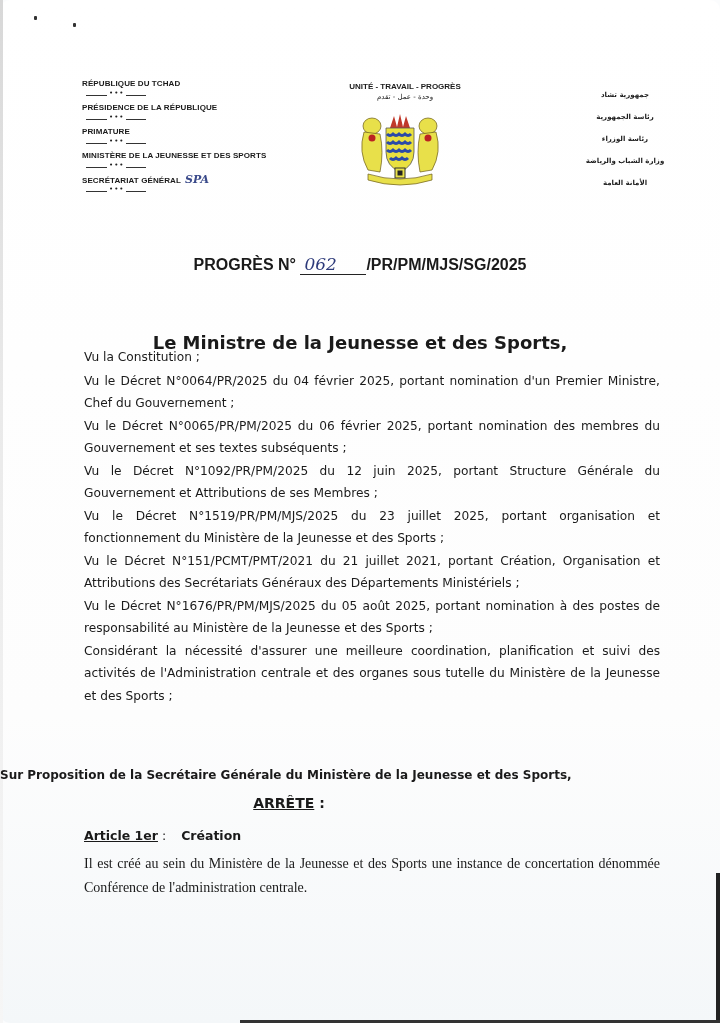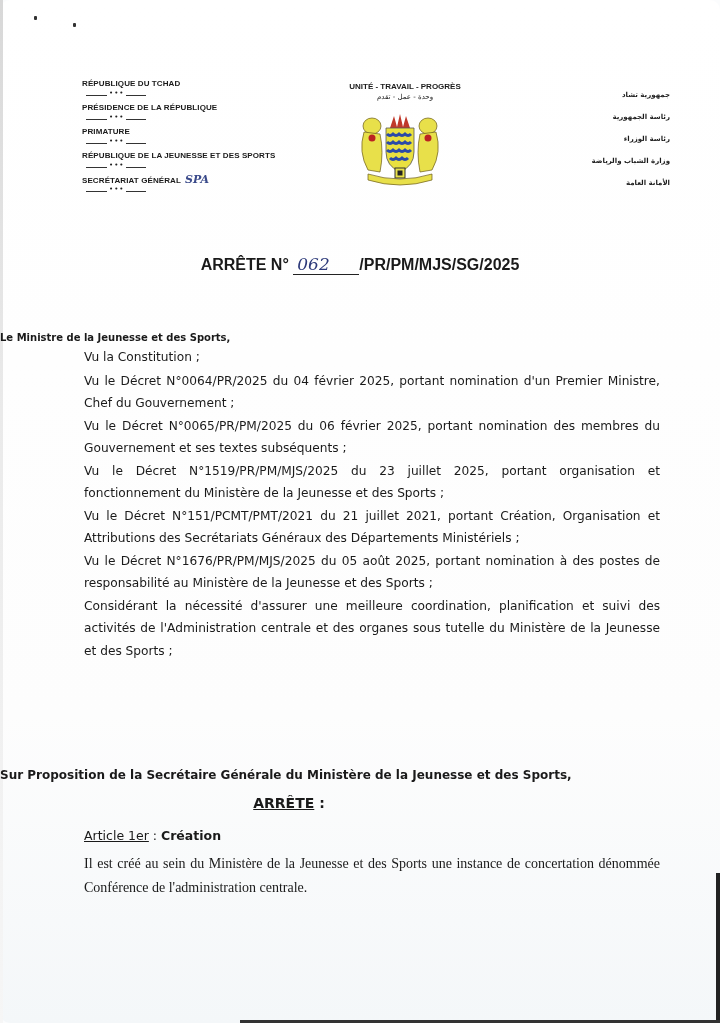--- a/index.html
+++ b/index.html
@@ -25,56 +25,56 @@
   .hdr-left .sep { height:12px; position:relative; }
   .hdr-left .sep::before { content:""; position:absolute; left:4px; top:5px; width:60px; height:1px; background:#333; }
   .hdr-left .sep::after { content:"\2022\2022\2022"; position:absolute; left:25px; top:-1px; font-size:7px; letter-spacing:1px; color:#222; background:#fff; padding:0 2px; }
   .sig { font-family:"DejaVu Serif", serif; font-style:italic; font-weight:bold; font-size:11px; color:#3a4a8a; margin-left:4px; }
 
   .motto { position:absolute; left:330px; top:82px; width:150px; text-align:center; }
   .motto .fr { font-family:"Liberation Sans", sans-serif; font-weight:bold; font-size:8px;text-align:center; }
   .motto .ar { font-family:"DejaVu Sans", sans-serif; font-size:7px; margin-top:2px; direction:rtl; }
   .emblem { position:absolute; left:350px; top:112px; width:100px; height:78px; }
 
-  .hdr-right { position:absolute; left:580px; top:84px; width:90px; text-align:right; direction:rtl; }
+  .hdr-right { position:absolute; left:580px; top:84px; width:90px; text-align:center; direction:rtl; }
   .hdr-right .ar { font-family:"DejaVu Sans", sans-serif; font-size:7px; font-weight:bold; height:22px; line-height:22px; white-space:nowrap; }
 
   .title { position:absolute; left:0; width:720px; top:254px; text-align:center; font-family:"Liberation Sans", sans-serif; font-weight:bold; font-size:16px; }
   .title .num { font-family:"DejaVu Serif", serif; font-style:italic; font-weight:normal; color:#2d3a7a; font-size:17px; border-bottom:1px solid #222; display:inline-block; width:62px; text-align:left; padding-left:4px; }
   .subtitle { position:absolute; left:84px; width:576px; top:276px; text-align:center; font-family:"Liberation Sans", sans-serif; font-weight:bold; font-size:11px; line-height:14px; }
 
-  .minister { position:absolute; left:0; width:720px; top:332px; font-family:"DejaVu Sans", sans-serif; font-weight:bold; font-size:10px; }
+  .minister { position:absolute; left:0; width:720px; top:332px; text-align:center; font-family:"DejaVu Sans", sans-serif; font-weight:bold; font-size:18px; }
   .body-text { position:absolute; left:84px; width:576px; font-family:"DejaVu Sans", sans-serif; font-size:12.2px; line-height:22.5px; text-align:justify; }
   .body-text p { margin:0; }
   .proposition { position:absolute; left:0; width:720px; top:768px; text-align:left; font-family:"DejaVu Sans", sans-serif; font-weight:bold; font-size:12px; }
   .arrete { position:absolute; left:0; width:578px; top:795px; text-align:center; font-family:"DejaVu Sans", sans-serif; font-weight:bold; font-size:14px; }
   .arrete u { text-decoration:underline; }
   .article-title { position:absolute; left:84px; top:828px; font-family:"DejaVu Sans", sans-serif; font-size:12.5px; }
-  .article-title .lbl { text-decoration:underline; }
-  .article-title .ttl { font-weight:bold; }
+  .article-title .lbl { text-decoration:underline;font-weight:bold; }
+  .article-title .ttl { font-weight:bold;margin-left:11px; }
   .article-body { position:absolute; left:84px; width:576px; top:852px; font-family:Liberation Serif, serif; font-size:14px; line-height:24px; text-align:justify; }
 </style>
 </head>
 <body>
 
 <div class="page">
   <div class="edge-left"></div>
   <div class="edge-right-bottom"></div>
   <div class="edge-bottom"></div>
   <div class="speck" style="left:34px;top:16px;"></div>
   <div class="speck" style="left:73px;top:23px;"></div>
 
   <div class="hdr-left">
     <div class="line">RÉPUBLIQUE DU TCHAD</div>
     <div class="sep"></div>
     <div class="line">PRÉSIDENCE DE LA RÉPUBLIQUE</div>
     <div class="sep"></div>
     <div class="line">PRIMATURE</div>
     <div class="sep"></div>
-    <div class="line">RÉPUBLIQUE DE LA JEUNESSE ET DES SPORTS</div>
+    <div class="line">MINISTÈRE DE LA JEUNESSE ET DES SPORTS</div>
     <div class="sep"></div>
     <div class="line"><span>SECRÉTARIAT GÉNÉRAL</span><span class="sig">SPA</span></div>
     <div class="sep"></div>
   </div>
 
   <div class="motto">
     <div class="fr">UNITÉ - TRAVAIL - PROGRÈS</div>
     <div class="ar">وحدة - عمل - تقدم</div>
   </div>
   <svg class="emblem" viewBox="0 0 100 78">
@@ -110,30 +110,31 @@
 
   <div class="hdr-right">
     <div class="ar">جمهورية تشاد</div>
     <div class="ar">رئاسة الجمهورية</div>
     <div class="ar">رئاسة الوزراء</div>
     <div class="ar">وزارة الشباب والرياضة</div>
     <div class="ar">الأمانة العامة</div>
   </div>
 
   <div class="title">
-    <span>ARRÊTE N°</span>
+    <span>PROGRÈS N°</span>
     <span class="num">062</span><span>/PR/PM/MJS/SG/2025</span>
   </div>
 
   <div class="minister">Le Ministre de la Jeunesse et des Sports,</div>
 
   <div class="body-text" style="top:346px;">
     <p>Vu la Constitution ;</p>
     <p style="margin-top:1px;">Vu le Décret N°0064/PR/2025 du 04 février 2025, portant nomination d'un Premier Ministre, Chef du Gouvernement ;</p>
     <p>Vu le Décret N°0065/PR/PM/2025 du 06 février 2025, portant nomination des membres du Gouvernement et ses textes subséquents ;</p>
+    <p>Vu le Décret N°1092/PR/PM/2025 du 12 juin 2025, portant Structure Générale du Gouvernement et Attributions de ses Membres ;</p>
     <p>Vu le Décret N°1519/PR/PM/MJS/2025 du 23 juillet 2025, portant organisation et fonctionnement du Ministère de la Jeunesse et des Sports ;</p>
     <p>Vu le Décret N°151/PCMT/PMT/2021 du 21 juillet 2021, portant Création, Organisation et Attributions des Secrétariats Généraux des Départements Ministériels ;</p>
     <p>Vu le Décret N°1676/PR/PM/MJS/2025 du 05 août 2025, portant nomination à des postes de responsabilité au Ministère de la Jeunesse et des Sports ;</p>
     <p>Considérant la nécessité d'assurer une meilleure coordination, planification et suivi des activités de l'Administration centrale et des organes sous tutelle du Ministère de la Jeunesse et des Sports ;</p>
   </div>
 
   <div class="proposition">Sur Proposition de la Secrétaire Générale du Ministère de la Jeunesse et des Sports,</div>
 
   <div class="arrete"><u>ARRÊTE</u><span> :</span></div>
 

